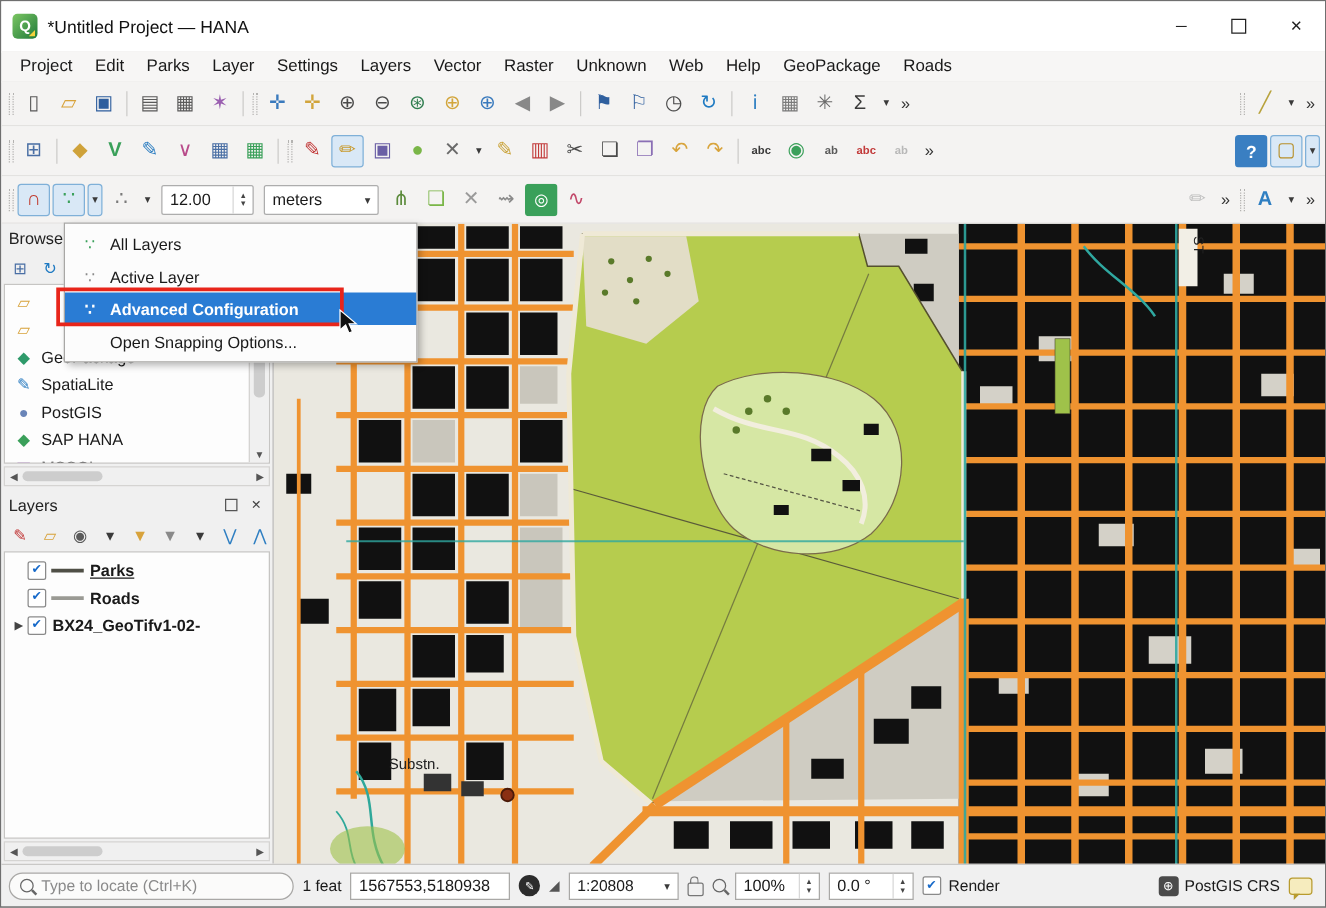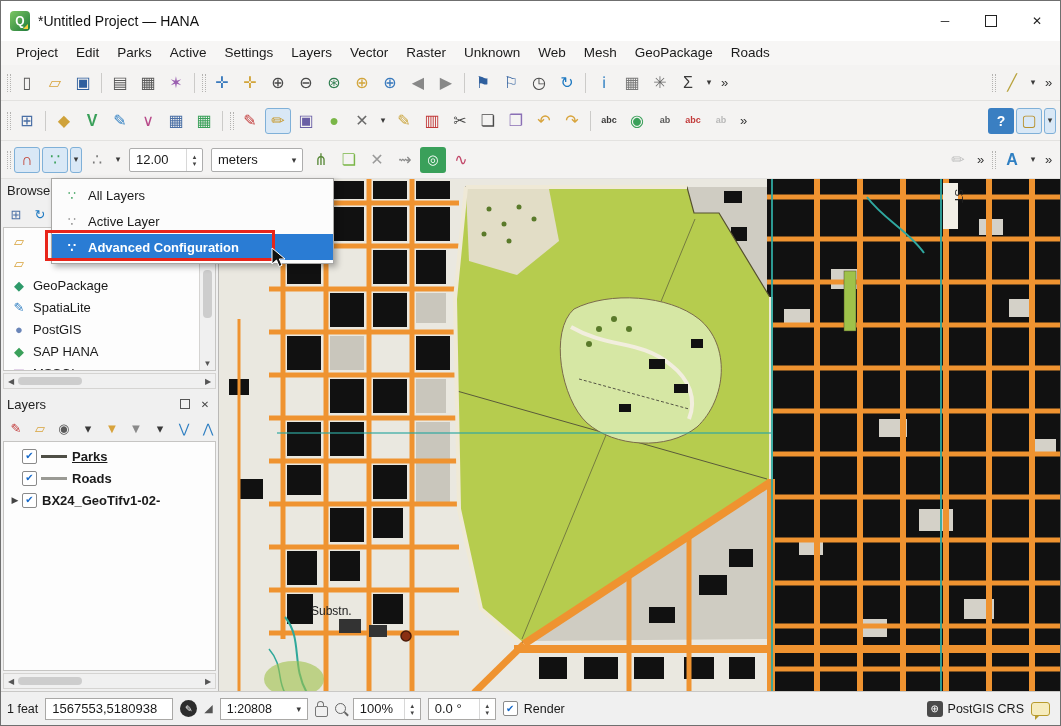--- a/index.html
+++ b/index.html
@@ -115,28 +115,28 @@
         </div>
       <div class="win-btn">✕</div>
     </div>
   </div>
 
   <div class="menubar">
 
   <span class="menu-item">Project</span>
       <span class="menu-item">Edit</span>
       <span class="menu-item">Parks</span>
-      <span class="menu-item">Active</span>
+      <span class="menu-item">Layer</span>
       <span class="menu-item">Settings</span>
       <span class="menu-item">Layers</span>
       <span class="menu-item">Vector</span>
       <span class="menu-item">Raster</span>
       <span class="menu-item">Unknown</span>
       <span class="menu-item">Web</span>
-      <span class="menu-item">Mesh</span>
+      <span class="menu-item">Help</span>
       <span class="menu-item">GeoPackage</span>
       <span class="menu-item">Roads</span>
     </div>
 
   <div class="toolbar" id="tb1">
     <div style="display:flex;align-items:center;gap:2px;">
 
     <span class="tbtn grip">
           <span class="g"></span>
         </span>
@@ -765,27 +765,35 @@
       <span>All Layers</span>
     </div>
     <div class="ctx-item">
       <span class="ctx-icon" style="color: rgb(138, 138, 138);">∵</span>
       <span>Active Layer</span>
     </div>
     <div class="ctx-item selected" style="background: rgb(42, 124, 212);">
       <span class="ctx-icon" style="color: rgb(255, 255, 255);">∵</span>
       <span>Advanced Configuration</span>
     </div>
+    <div class="ctx-item">
+      <span class="ctx-icon"></span>
+      <span>Open Snapping Options...</span>
+    </div>
   </div>
   <div class="annotation-box" style="border-color: rgb(232, 37, 26);"></div>
   <svg class="cursor" width="16" height="22" viewBox="0 0 16 22">
     <polygon points="1,1 1,17 5.5,13 8.2,19.5 11,18.3 8.3,12 14,12" fill="#111" stroke="#fff" stroke-width="1"></polygon>
   </svg>
 
   <div class="statusbar">
+    <div class="locator">
+      <span class="mag-icon"></span>
+      <span class="ph">Type to locate (Ctrl+K)</span>
+    </div>
     <span>1 feat</span>
     <div class="sb-box coordbox">
       <span>1567553,5180938</span>
     </div>
     <span class="extent-chip">✎</span>
     <span class="scale-icon">◢</span>
     <div class="sb-box sb-combo">
       <span class="combo-value">1:20808</span>
       <span class="combo-arrow">▾</span>
     </div>

